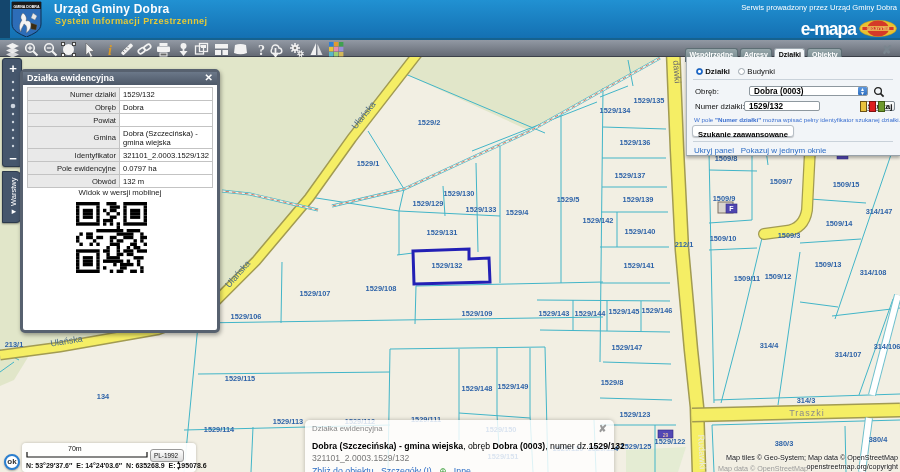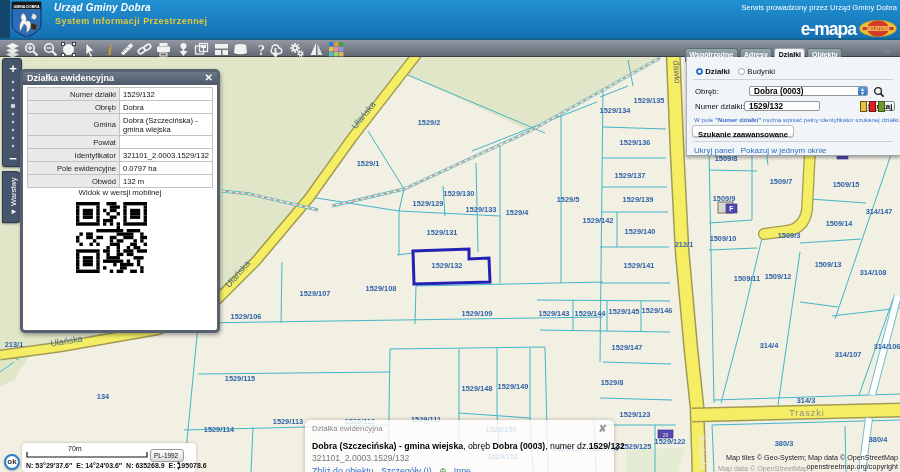--- a/index.html
+++ b/index.html
@@ -1,21 +1,21 @@
 <!DOCTYPE html>
 <html><head><meta charset="utf-8">
 <style>
 *{margin:0;padding:0;box-sizing:border-box}
 html,body{width:900px;height:472px;overflow:hidden;font-family:"Liberation Sans",sans-serif}
 #stage{position:relative;width:900px;height:472px;background:#f2efe3;overflow:hidden}
 
 #hdr{position:absolute;left:0;top:0;width:900px;height:38px;background:linear-gradient(#2191d2,#1470b2)}
 #hdr .dstrip{position:absolute;left:0;top:0;width:10px;height:38px;background:#14466d}
 #logo{position:absolute;left:11px;top:1px}
-#t1{position:absolute;left:54px;top:2px;color:#fdfdfd;font-size:10px;font-weight:bold;font-style:italic;letter-spacing:.2px}
+#t1{position:absolute;left:54px;top:2px;color:#fdfdfd;font-size:12px;font-weight:bold;letter-spacing:.2px}
 #t2{position:absolute;left:55px;top:16px;color:#e5c937;font-size:9px;font-weight:bold;letter-spacing:.45px}
 #serw{position:absolute;right:3px;top:2.5px;color:#fff;font-size:7.6px}
 #emapa{position:absolute;right:44px;top:19px;color:#fff;font-size:17.5px;font-weight:bold;letter-spacing:-1px}
 
 #tbar{position:absolute;left:0;top:38px;width:900px;height:19px;background:linear-gradient(#9299a4,#646a74);border-top:2px solid #15628f;border-bottom:1px solid #3c414a}
 #tbar svg{position:absolute;top:2px}
 
 #zctl{position:absolute;left:2px;top:58px;width:20px;height:109px;background:#45566c;border:1px solid #2c3a4c;border-radius:3px;box-shadow:0 1px 2px rgba(0,0,0,.4)}
 #zctl .pl{position:absolute;left:0;width:20px;text-align:center;color:#fff;font-weight:bold;font-size:13px}
 #warstwy{position:absolute;left:2px;top:171px;width:20px;height:52px;background:#45566c;border:1px solid #2c3a4c;border-radius:0 6px 6px 0;box-shadow:0 1px 2px rgba(0,0,0,.4)}
@@ -408,26 +408,26 @@
   <tbody>
           <tr>
             <td class="l">Numer działki</td>
             <td>1529/132</td>
           </tr>
   <tr>
             <td class="l">Obręb</td>
             <td>Dobra</td>
           </tr>
   <tr>
+            <td class="l">Powiat</td>
+            <td>&nbsp;</td>
+          </tr>
+  <tr>
             <td class="l">Gmina</td>
             <td>Dobra (Szczecińska) -<br>gmina wiejska</td>
-          </tr>
-  <tr>
-            <td class="l">Powiat</td>
-            <td>&nbsp;</td>
           </tr>
   <tr>
             <td class="l">Identyfikator</td>
             <td>321101_2.0003.1529/132</td>
           </tr>
   <tr>
             <td class="l">Pole ewidencyjne</td>
             <td>0.0797 ha</td>
           </tr>
   <tr>

